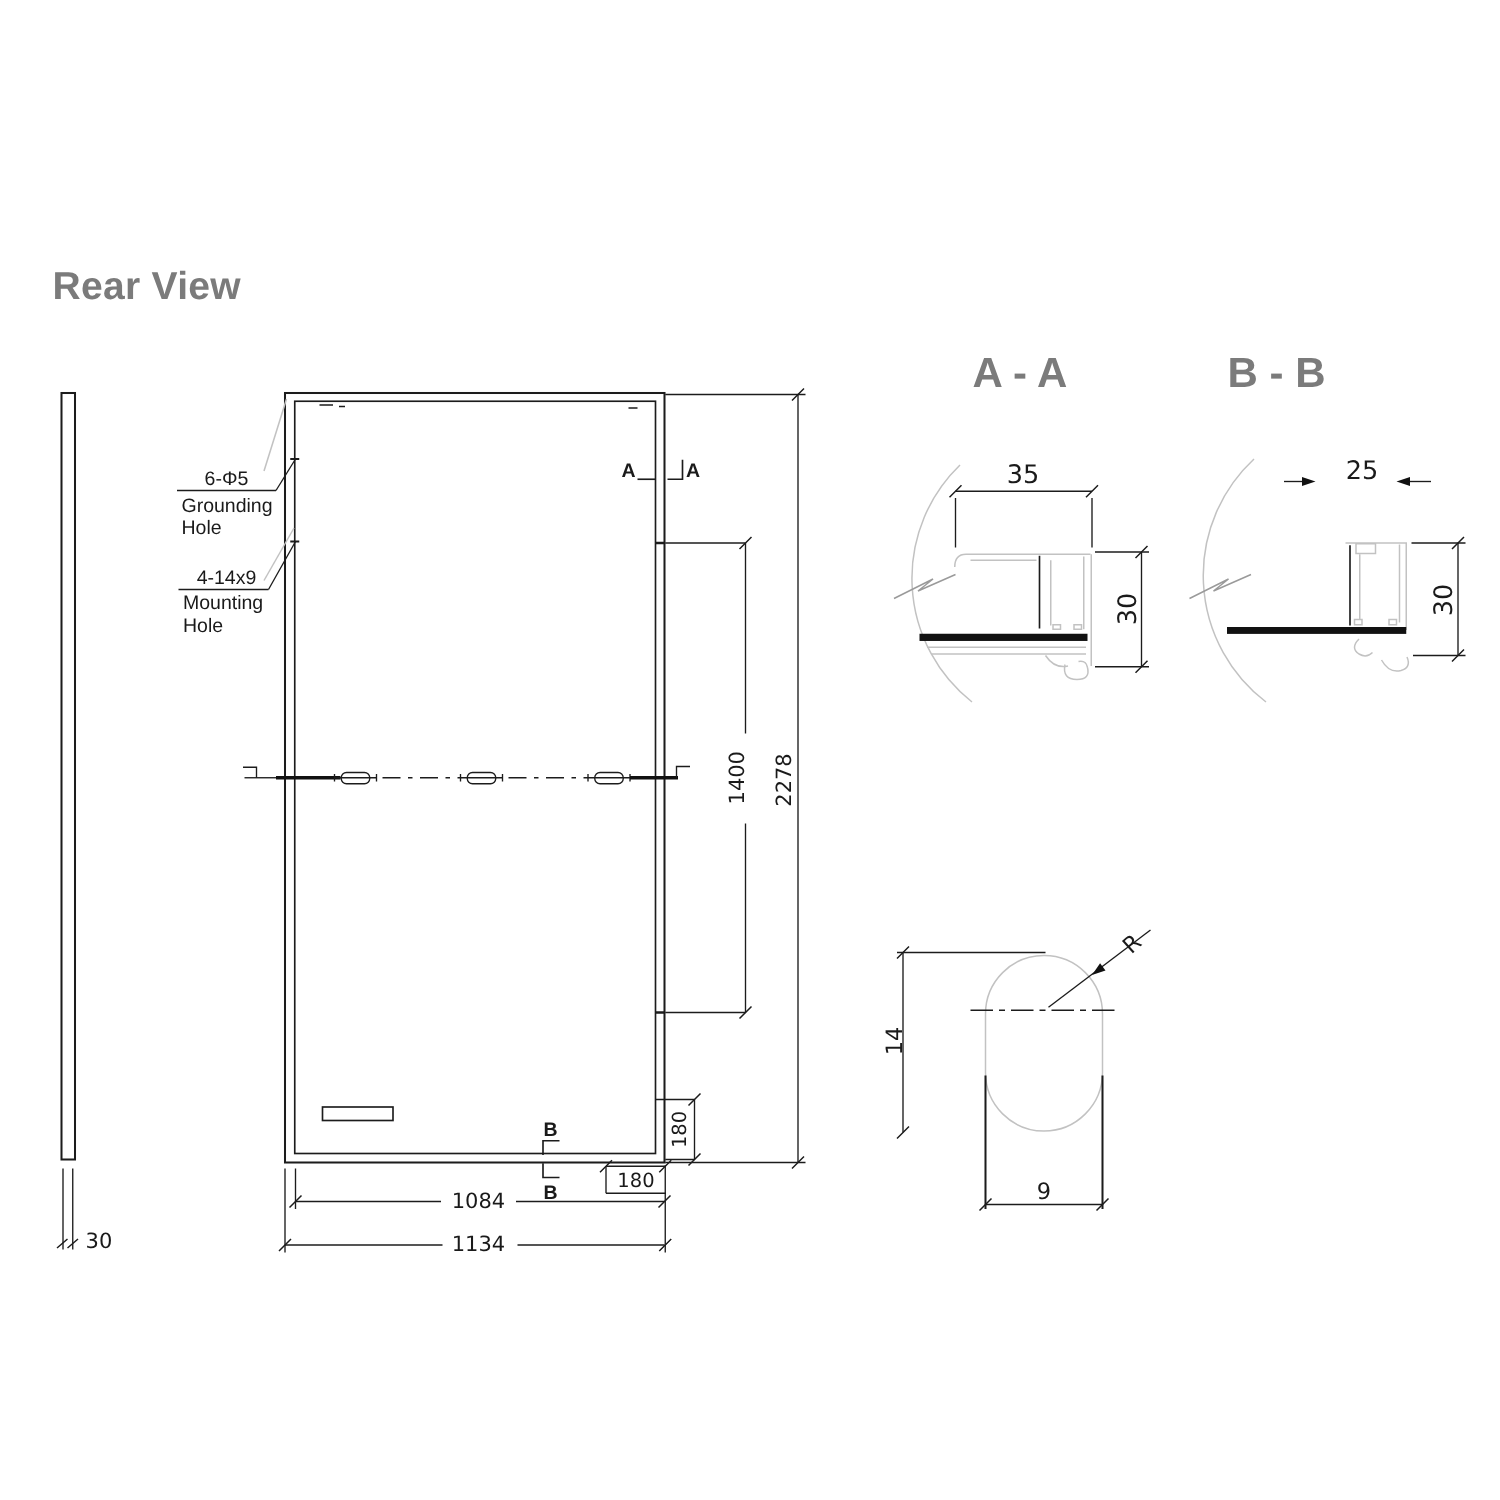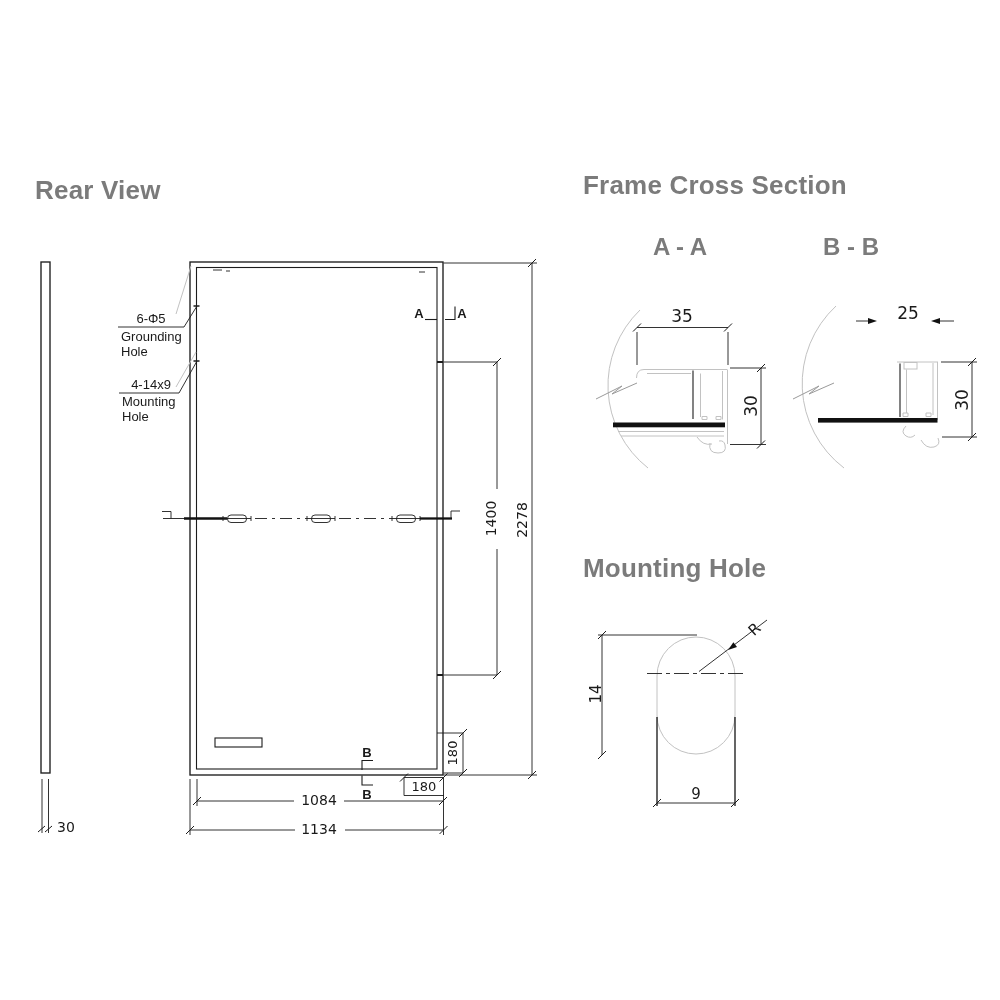--- a/index.html
+++ b/index.html
@@ -5,21 +5,21 @@
   html,body { margin:0; padding:0; background:#fff; }
   #canvas {
     position:relative; width:1000px; height:841px; background:#ffffff;
     font-family:"Liberation Sans", sans-serif; overflow:hidden;text-decoration:underline;
   }
   .heading {
     position:absolute; color:#7b7b7b; font-weight:700; white-space:nowrap;
     font-family:"Liberation Sans", sans-serif;
   }
   .h-main { font-size:26px; letter-spacing:0.2px; }
-  .h-sub  { font-size:24px; transform:translateX(-50%); }
+  .h-sub  { font-size:28px; transform:translateX(-50%); }
   svg { position:absolute; left:0; top:0; }
 
   
   .ln   { stroke:#1c1c1c; stroke-width:1.1; fill:none; }
   .lnB  { stroke:#1c1c1c; stroke-width:1.35; fill:none; }
   .thin { stroke:#1c1c1c; stroke-width:0.9; fill:none; }
   .thick{ stroke:#111; stroke-width:2.3; fill:none; }
   .gray { stroke:#c2c2c2; stroke-width:1; fill:none; }
   .brk  { stroke:#9a9a9a; stroke-width:1; fill:none; }
   .tick { stroke:#1c1c1c; stroke-width:1; fill:none; }
@@ -30,24 +30,22 @@
   text.dimM { font-family:"DejaVu Sans", sans-serif; font-size:15px; fill:#1a1a1a; }
   text.lbl  { font-family:"Liberation Sans", sans-serif; font-size:13px; fill:#1a1a1a; }
   text.mark { font-family:"Liberation Sans", sans-serif; font-size:13px; font-weight:600; fill:#1a1a1a; }
 </style>
 </head>
 <body>
 
 <div id="canvas">
 
   <div class="heading h-main" style="left:35px; top:175px;">Rear View</div>
-  <div class="heading h-main" style="left:583px; top:170px;">Frame Cross Section</div>
   <div class="heading h-sub" style="left:680px; top:233px;">A - A</div>
   <div class="heading h-sub" style="left:851px; top:233px;">B - B</div>
-  <div class="heading h-main" style="left:583px; top:553px;">Mounting Hole</div>
 
   <svg width="1000" height="1000" viewBox="0 0 1000 1000">
 
     <g>
 
       <g>
         <rect x="41" y="262" width="9" height="511" class="lnB"></rect>
         <line x1="42" y1="779" x2="42" y2="833" class="thin"></line>
         <line x1="48.5" y1="779" x2="48.5" y2="833" class="thin"></line>
         <path d="M38 832 L45 826 M45 832 L52 826" class="tick"></path>

